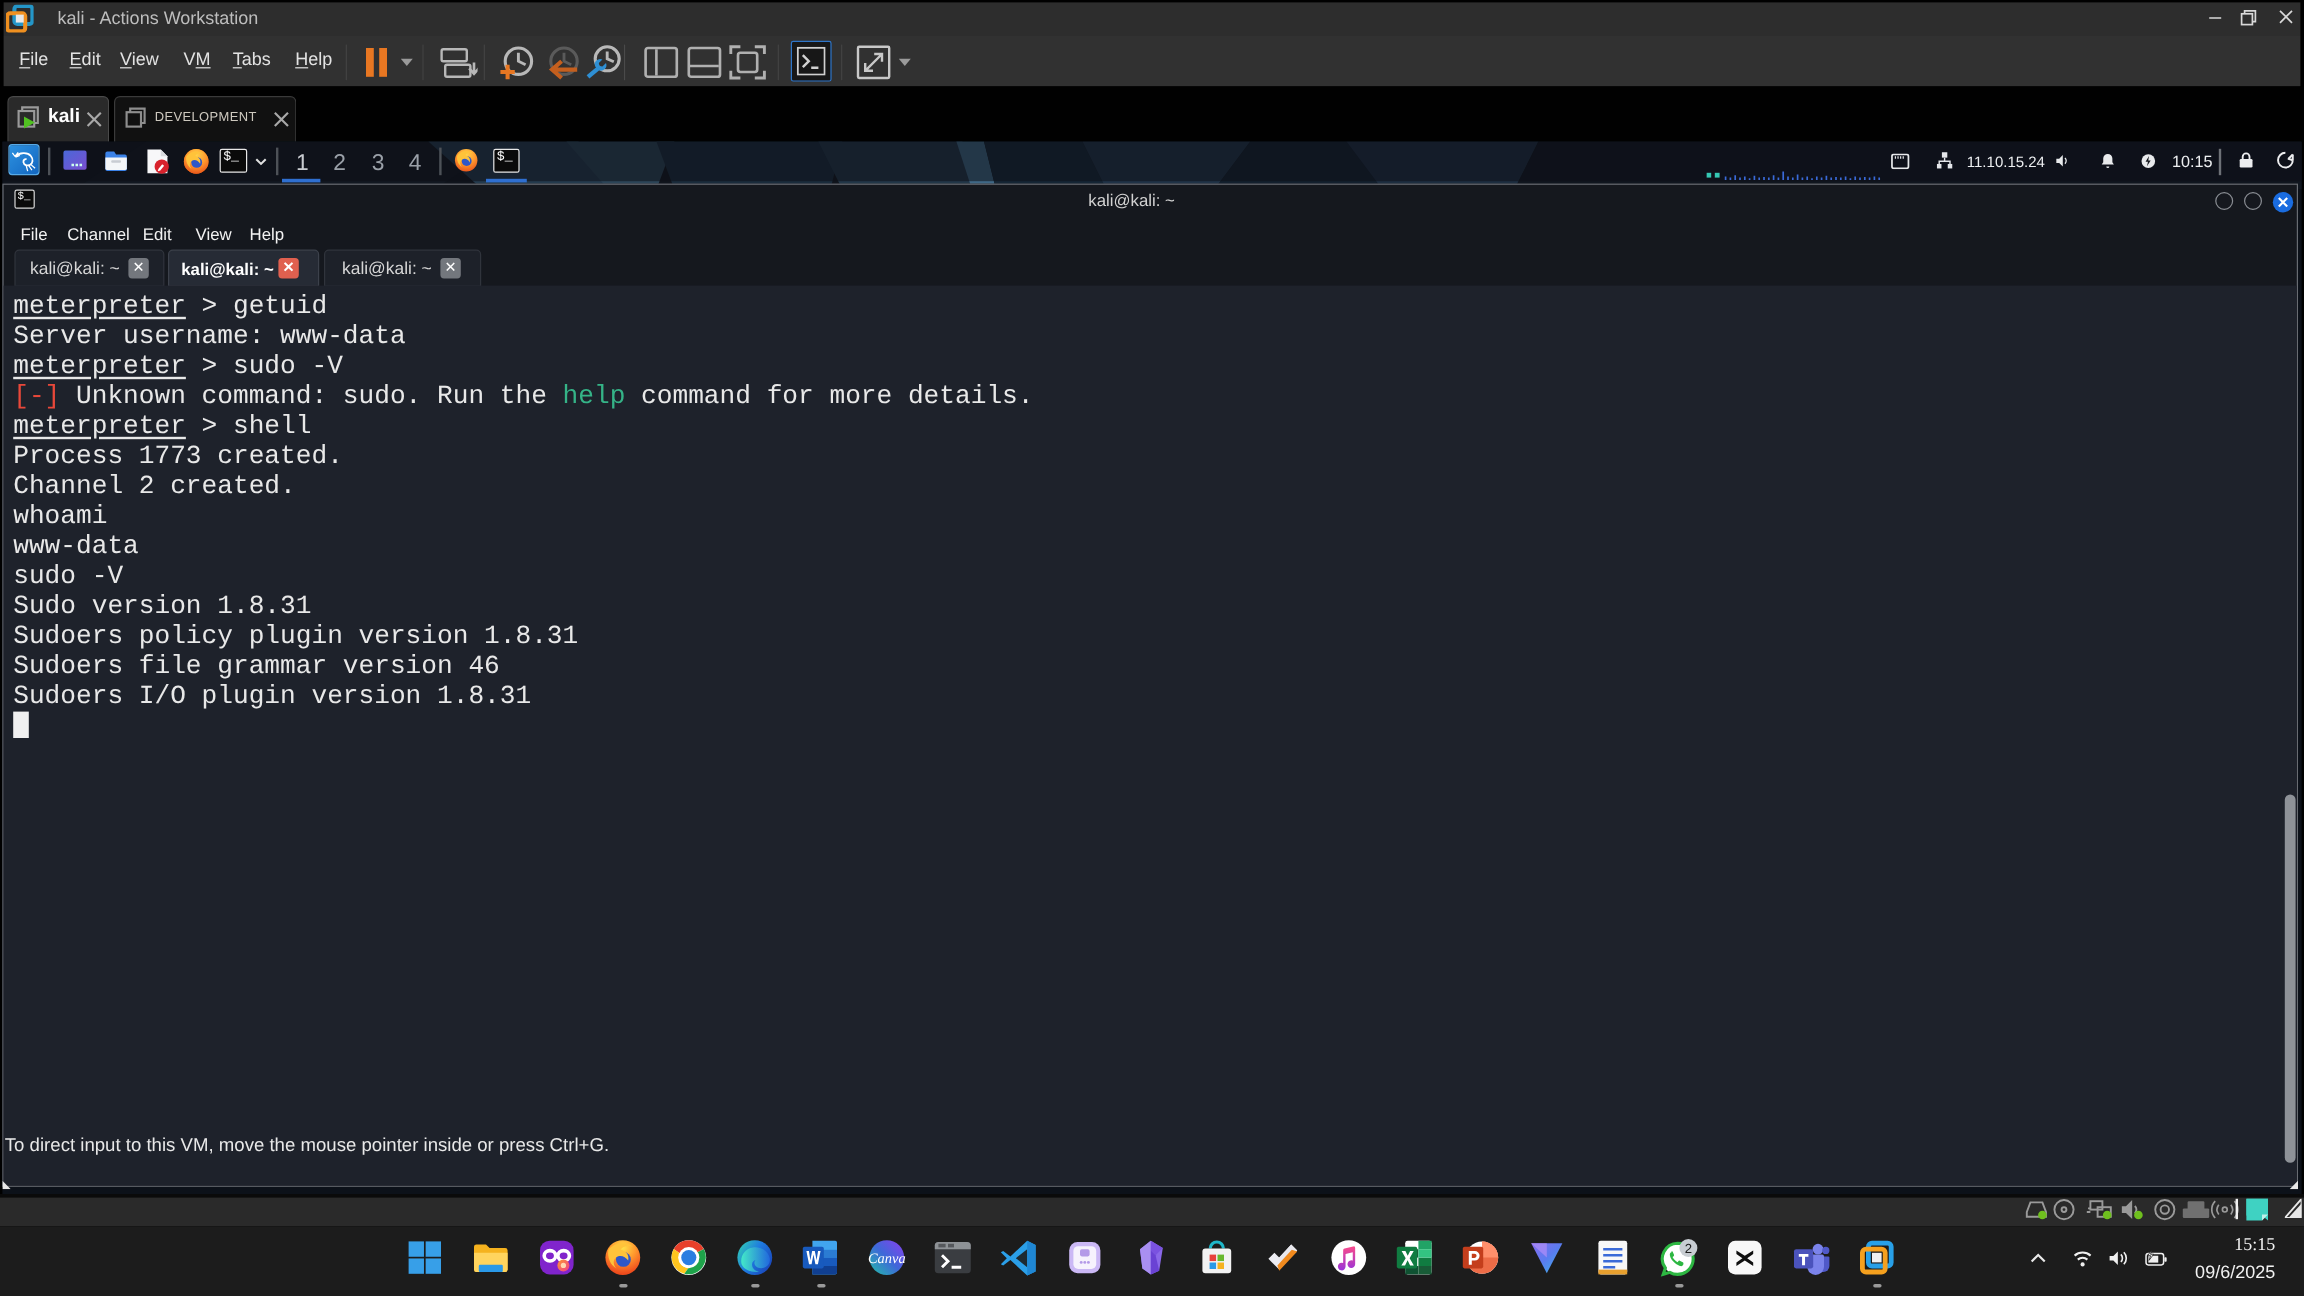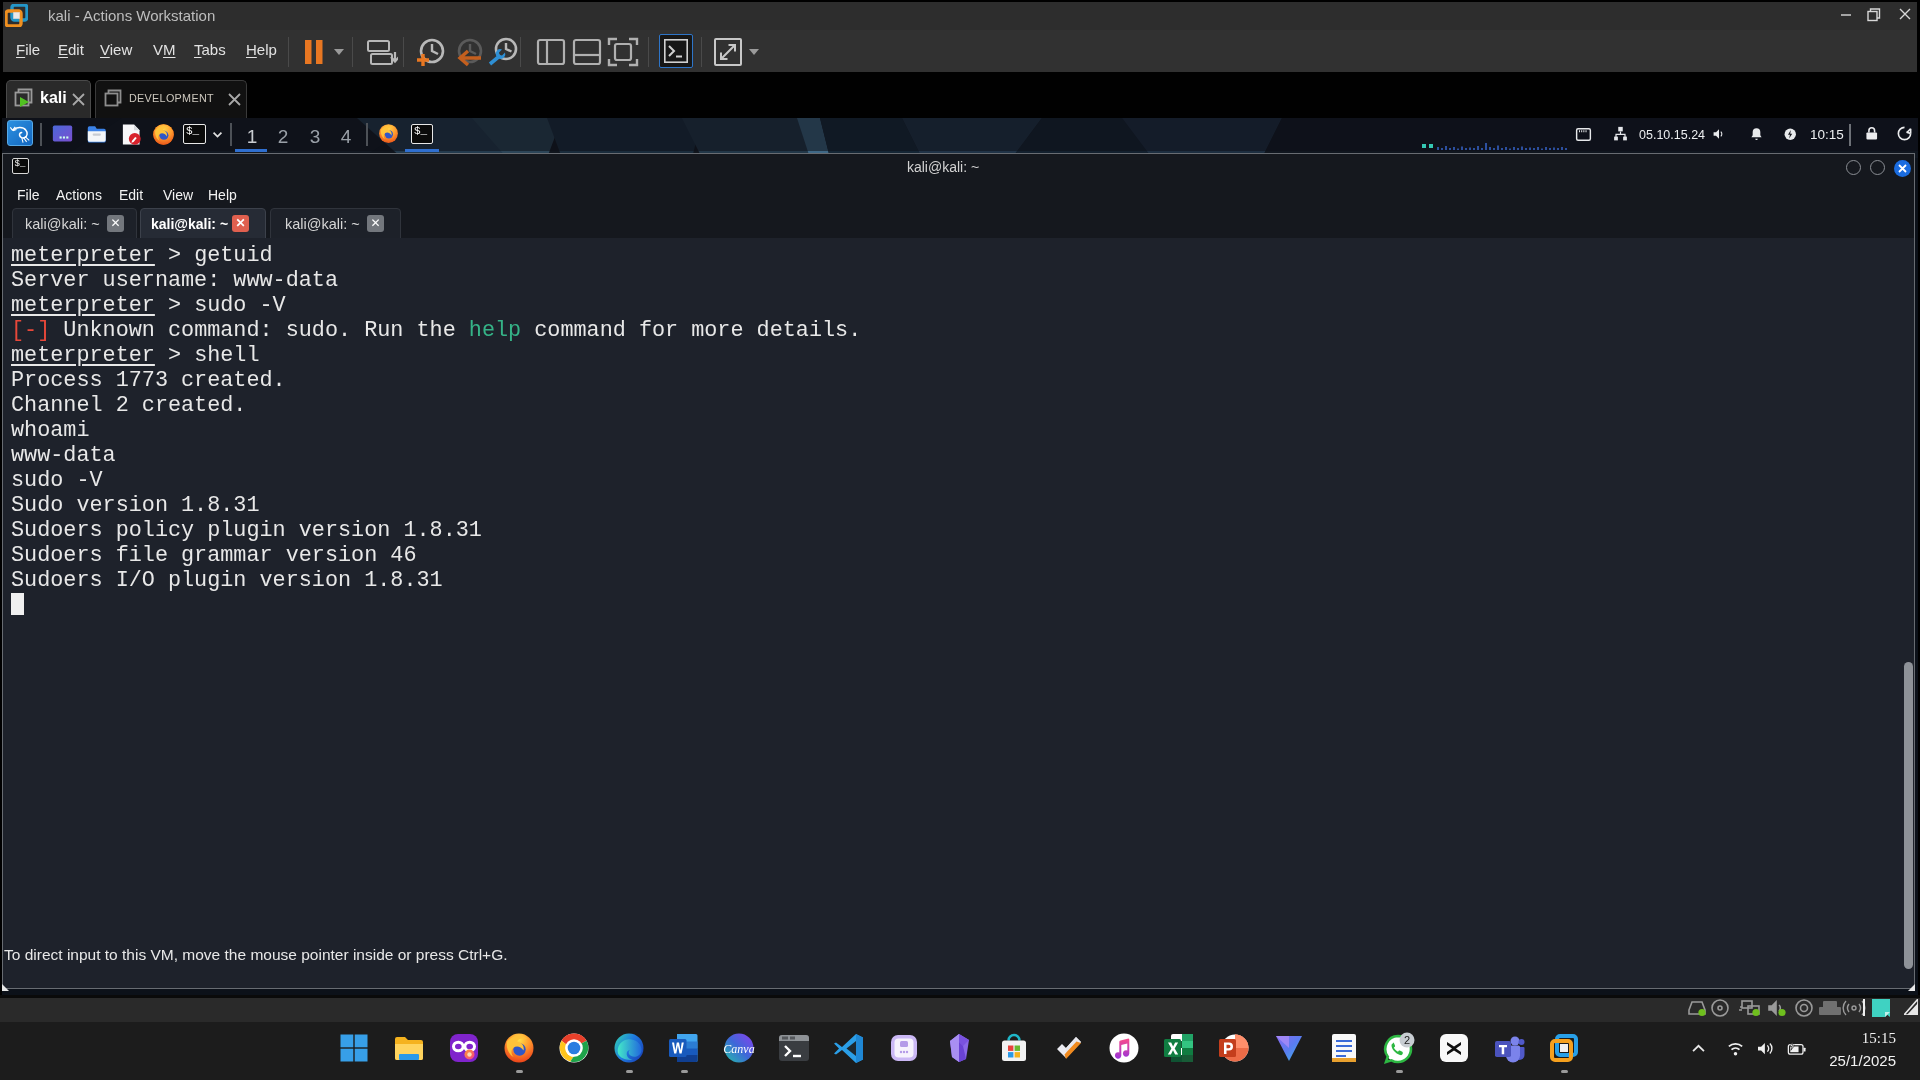--- a/index.html
+++ b/index.html
@@ -265,21 +265,21 @@
         <line x1="11" y1="3" x2="11" y2="6"></line>
         <line x1="14" y1="3" x2="14" y2="6"></line>
       </g>
 </svg>
 <svg class="abs" style="left:1611px;top:8px" width="15" height="16" viewBox="0 0 20 21">
 <rect x="7" y="1" width="6" height="6" fill="#e4e6ea"></rect>
 <path d="M10 7 v4 M4 15 v-4 h12 v4" fill="none" stroke="#e4e6ea" stroke-width="1.6"></path>
 <rect x="1.5" y="14" width="5" height="5" fill="#e4e6ea"></rect>
       <rect x="13.5" y="14" width="5" height="5" fill="#e4e6ea"></rect>
 </svg>
-<div class="abs" style="left:1637px;top:10px;font-size:12.5px;color:#eceef0;">05.10.15.24</div>
+<div class="abs" style="left:1637px;top:10px;font-size:12.5px;color:#eceef0;">11.10.15.24</div>
 <svg class="abs" style="left:1708px;top:10px" width="18" height="12" viewBox="0 0 22 20">
 <path d="M2 7 h4 l5 -5 v16 l-5 -5 h-4 z" fill="#e8eaec"></path>
 <path d="M14 6 a5.5 5.5 0 0 1 0 8" fill="none" stroke="#e8eaec" stroke-width="1.8"></path>
 </svg>
 <svg class="abs" style="left:1748px;top:9px" width="13" height="14" viewBox="0 0 20 22">
 <path d="M10 2 a6 6 0 0 1 6 6 v5 l2 3 h-16 l2 -3 v-5 a6 6 0 0 1 6 -6 z" fill="#e8eaec"></path>
 <path d="M8 18.5 a2 2 0 0 0 4 0" fill="#e8eaec"></path>
 </svg>
 <svg class="abs" style="left:1782px;top:10px" width="12.5" height="12.5" viewBox="0 0 22 22">
 <circle cx="11" cy="11" r="10" fill="#e8eaec"></circle>
@@ -305,21 +305,21 @@
 <div class="abs" style="left:1843px;top:6px;width:15px;height:15px;border-radius:50%;border:1.6px solid #8a8e94;"></div>
 <div class="abs" style="left:1867px;top:6px;width:15px;height:15px;border-radius:50%;border:1.6px solid #8a8e94;"></div>
 <div class="abs" style="left:1891px;top:6px;width:17px;height:17px;border-radius:50%;background:#1a6ce0;">
 <svg style="position:absolute;left:4px;top:4px" width="9" height="9" viewBox="0 0 9 9">
             <path d="M1 1 L8 8 M8 1 L1 8" stroke="#fff" stroke-width="1.8"></path>
           </svg>
 </div>
 </div>
 <div class="abs" id="termmenu">
 <div class="abs tmenu" style="left:14px">File</div>
-<div class="abs tmenu" style="left:53px">Actions</div>
+<div class="abs tmenu" style="left:53px">Channel</div>
 <div class="abs tmenu" style="left:116px">Edit</div>
 <div class="abs tmenu" style="left:160px">View</div>
 <div class="abs tmenu" style="left:205px">Help</div>
 </div>
 <div class="abs" id="termtabs">
 <div class="abs ttab" style="left:9px;width:125px;">
 <span style="position:absolute;left:12px;top:6.5px;">kali@kali: ~</span>
 <span class="xbox" style="left:94px;">✕</span>
 </div>
 <div class="abs ttab" style="left:137px;width:126px;background:#262b35;border-color:#3c414b;color:#fff;font-weight:bold;font-size:14px;">
@@ -614,13 +614,13 @@
 <path d="M2 9 h5 l6 -6 v18 l-6 -6 h-5 z" fill="#f0f0f0"></path>
 <path d="M17 7 a7 7 0 0 1 0 10 M21 4 a11.5 11.5 0 0 1 0 16" fill="none" stroke="#f0f0f0" stroke-width="2.2"></path>
 </svg>
 <svg class="abs" style="left:1785px;top:1042px" width="22" height="14" viewBox="0 0 30 22">
 <rect x="3" y="4" width="23" height="15" rx="3" fill="none" stroke="#f0f0f0" stroke-width="2"></rect>
 <rect x="27" y="9" width="3" height="6" rx="1" fill="#f0f0f0"></rect>
 <rect x="6" y="7" width="13" height="9" fill="#f0f0f0"></rect>
 <path d="M10 0 l-5 7 h4 l-2 6 l6 -8 h-4 z" fill="#f0f0f0" stroke="#1c1c1c" stroke-width="1"></path>
 </svg>
 <div class="abs tray-time" style="left:1806px;top:1030px;width:90px;font-size:15px;font-family:Liberation Serif, serif;">15:15</div>
-<div class="abs tray-time" style="left:1786px;top:1052px;width:110px;font-size:15px;">25/1/2025</div>
+<div class="abs tray-time" style="left:1786px;top:1052px;width:110px;font-size:15px;">09/6/2025</div>
 
 </body></html>

